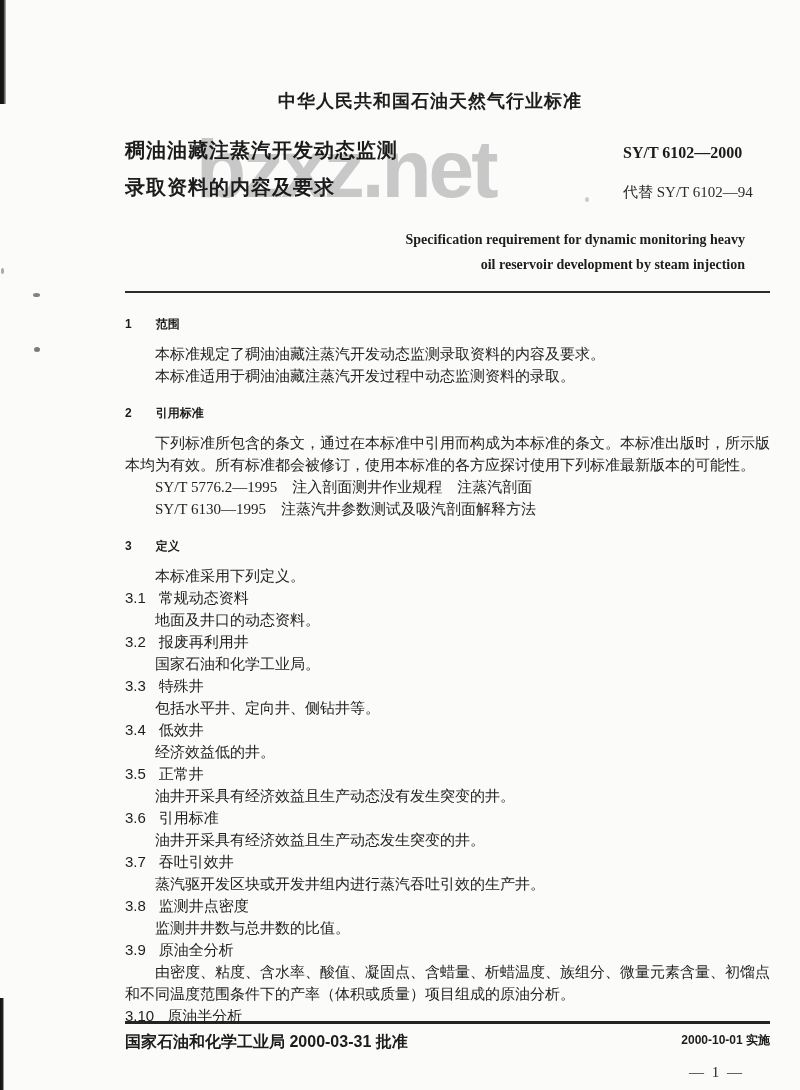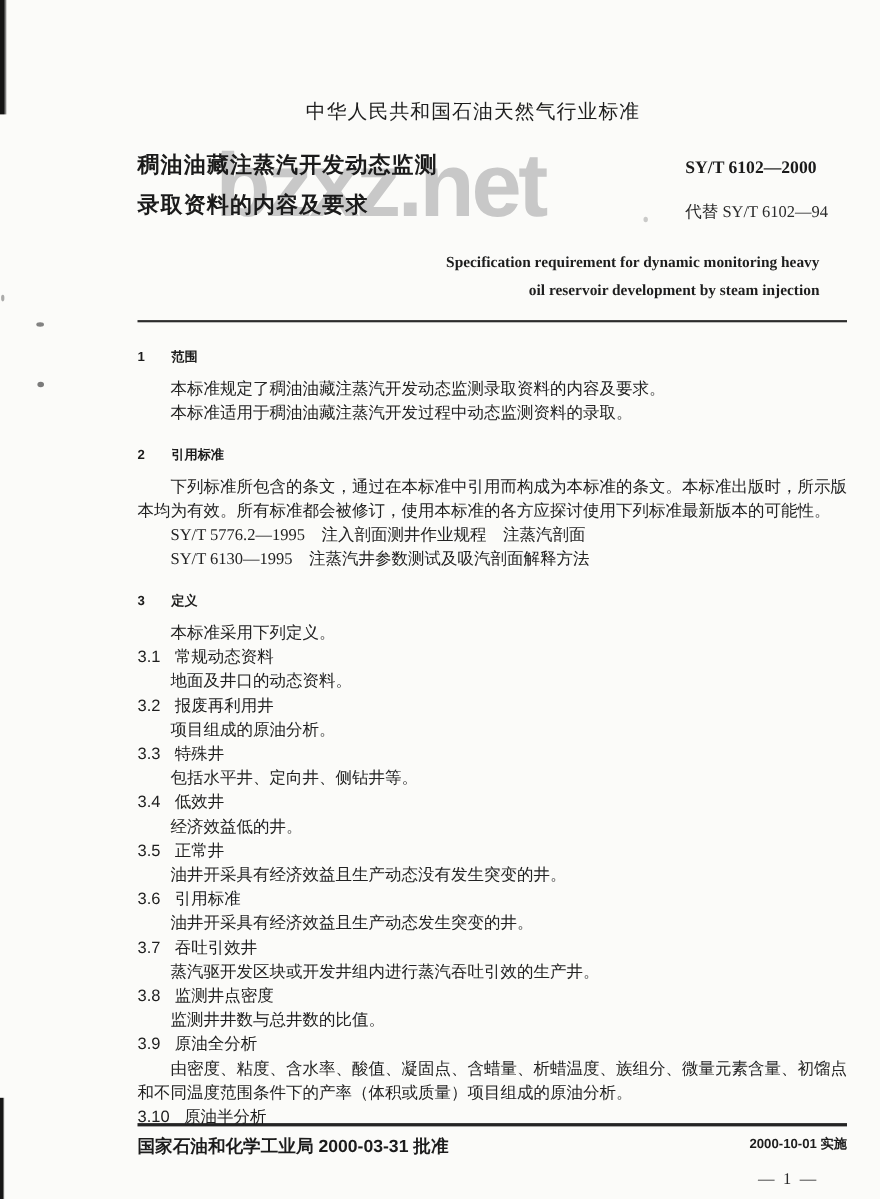--- a/index.html
+++ b/index.html
@@ -23,21 +23,21 @@
     position:absolute;left:196px;top:128px;z-index:0;
     font-family:"Liberation Sans","DejaVu Sans",sans-serif;
     font-weight:bold;font-size:82px;letter-spacing:-3px;
     color:#c8c8c8;line-height:1;user-select:none;
   }
   
   .hdr{position:absolute;left:0;top:0;width:800px;z-index:1;}
   .std-class{
     position:absolute;top:89px;left:125px;width:610px;text-align:center;
     font-family:"Liberation Sans","DejaVu Sans",sans-serif;
-    font-weight:normal;font-size:18px;letter-spacing:1px;color:#1d1d1d;
+    font-weight:bold;font-size:18px;letter-spacing:1px;color:#1d1d1d;
   }
   .title-block{
     position:absolute;top:132px;left:125px;width:624px;text-align:left;
     font-family:"Liberation Sans","DejaVu Sans",sans-serif;
     font-weight:bold;font-size:20px;line-height:37px;letter-spacing:1px;color:#1b1b1b;
   }
   .std-no{
     position:absolute;top:144px;left:623px;
     font-family:"Liberation Serif","DejaVu Serif",serif;
     font-weight:bold;font-size:16px;color:#1b1b1b;white-space:nowrap;
@@ -120,21 +120,21 @@
     <p class="p">SY/T 5776.2—1995　注入剖面测井作业规程　注蒸汽剖面</p>
     <p class="p">SY/T 6130—1995　注蒸汽井参数测试及吸汽剖面解释方法</p>
 
     <div class="h1"><span class="num">3</span><span>定义</span></div>
     <p class="p">本标准采用下列定义。</p>
 
     <div class="h2"><span class="num">3.1</span><span>常规动态资料</span></div>
     <p class="p">地面及井口的动态资料。</p>
 
     <div class="h2"><span class="num">3.2</span><span>报废再利用井</span></div>
-    <p class="p">项目组成的原油分析。</p>
+    <p class="p">国家石油和化学工业局。</p>
 
     <div class="h2"><span class="num">3.3</span><span>特殊井</span></div>
     <p class="p">包括水平井、定向井、侧钻井等。</p>
 
     <div class="h2"><span class="num">3.4</span><span>低效井</span></div>
     <p class="p">经济效益低的井。</p>
 
     <div class="h2"><span class="num">3.5</span><span>正常井</span></div>
     <p class="p">油井开采具有经济效益且生产动态没有发生突变的井。</p>
 

